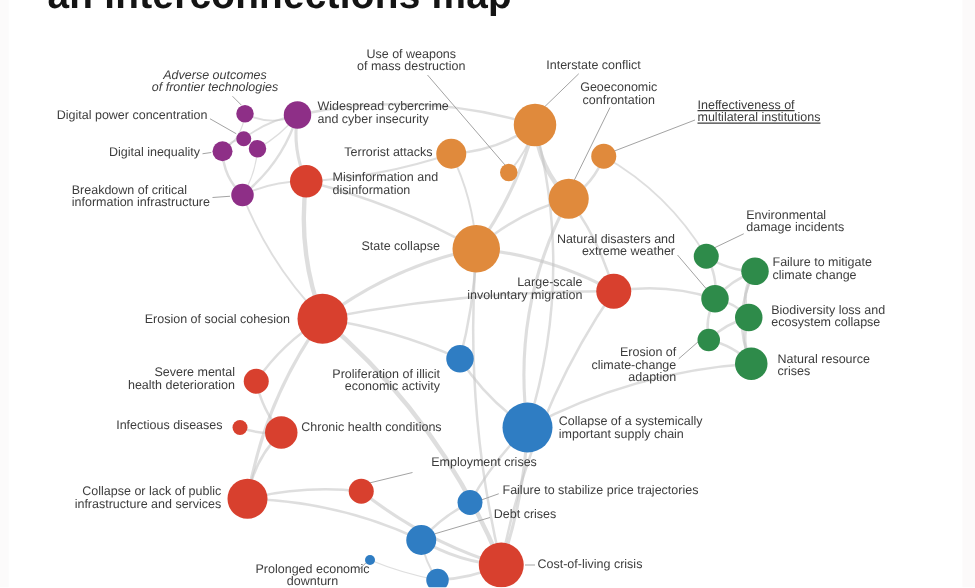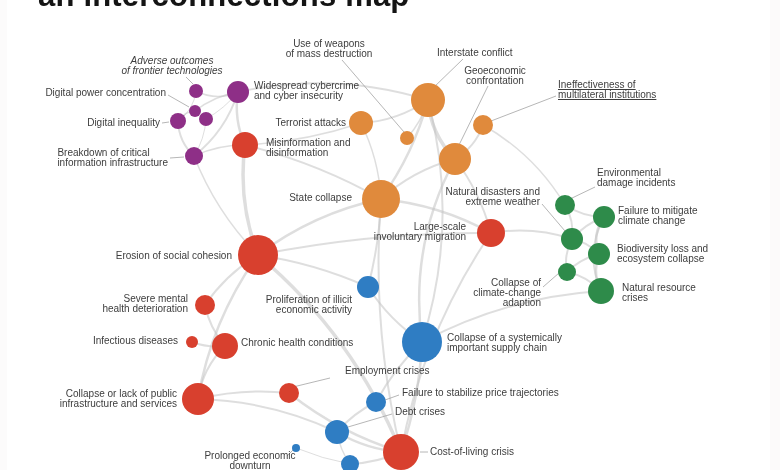--- a/index.html
+++ b/index.html
@@ -183,21 +183,21 @@
 involuntary migration</div>
       <div class="node-label" style="top: 452px; left: 430px; text-align: left;">Cost-of-living crisis</div>
       <div class="node-label" style="top: 178px; left: 597px; text-align: left;">Environmental
 damage incidents</div>
       <div class="node-label" style="top: 216px; left: 618px; text-align: left;">Failure to mitigate
 climate change</div>
       <div class="node-label" style="top: 197px; right: 240px; text-align: right;">Natural disasters and
 extreme weather</div>
       <div class="node-label" style="top: 254px; left: 617px; text-align: left;">Biodiversity loss and
 ecosystem collapse</div>
-      <div class="node-label" style="top: 293px; right: 239px; text-align: right;">Collapse of
+      <div class="node-label" style="top: 293px; right: 239px; text-align: right;">Erosion of
 climate-change
 adaption</div>
       <div class="node-label" style="top: 293px; left: 622px; text-align: left;">Natural resource
 crises</div>
       <div class="node-label" style="top: 289px; right: 428px; text-align: right; margin-top: 16px;">Proliferation of illicit
 economic activity</div>
       <div class="node-label" style="top: 343px; left: 447px; text-align: left;">Collapse of a systemically
 important supply chain</div>
       <div class="node-label" style="top: 393px; left: 402px; text-align: left;">Failure to stabilize price trajectories</div>
       <div class="node-label" style="top: 412px; left: 395px; text-align: left;">Debt crises</div>

